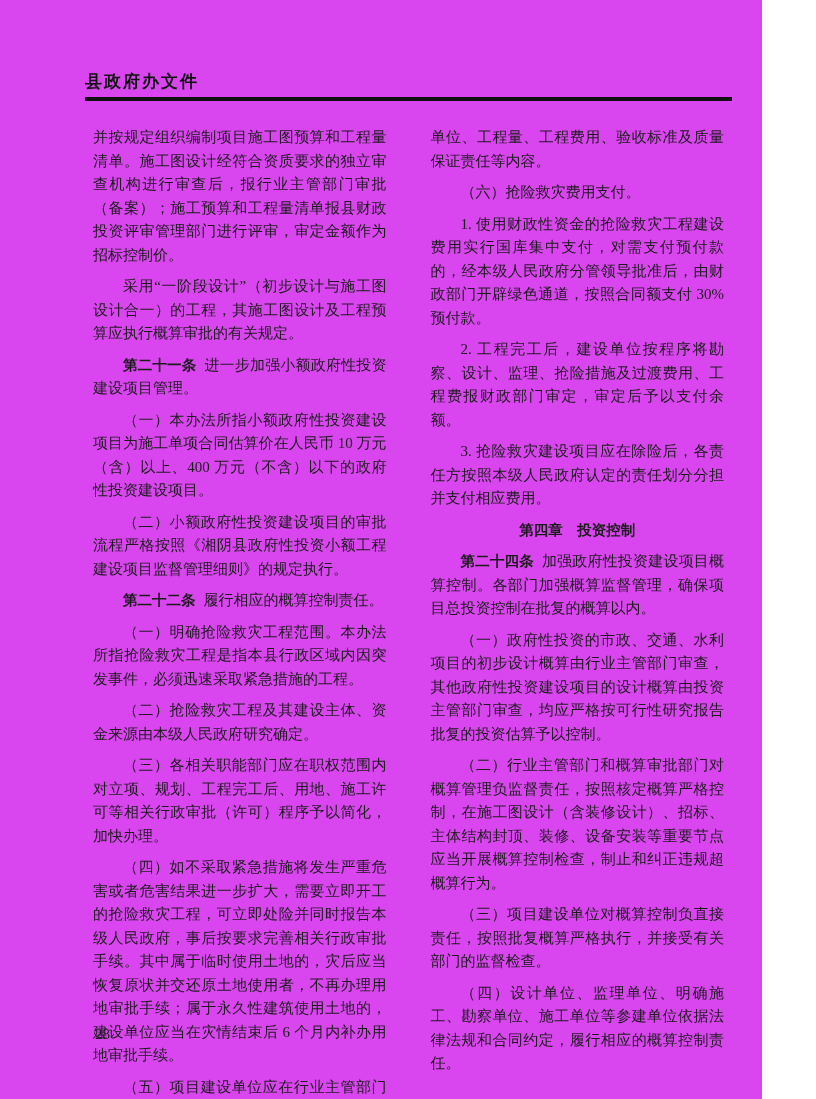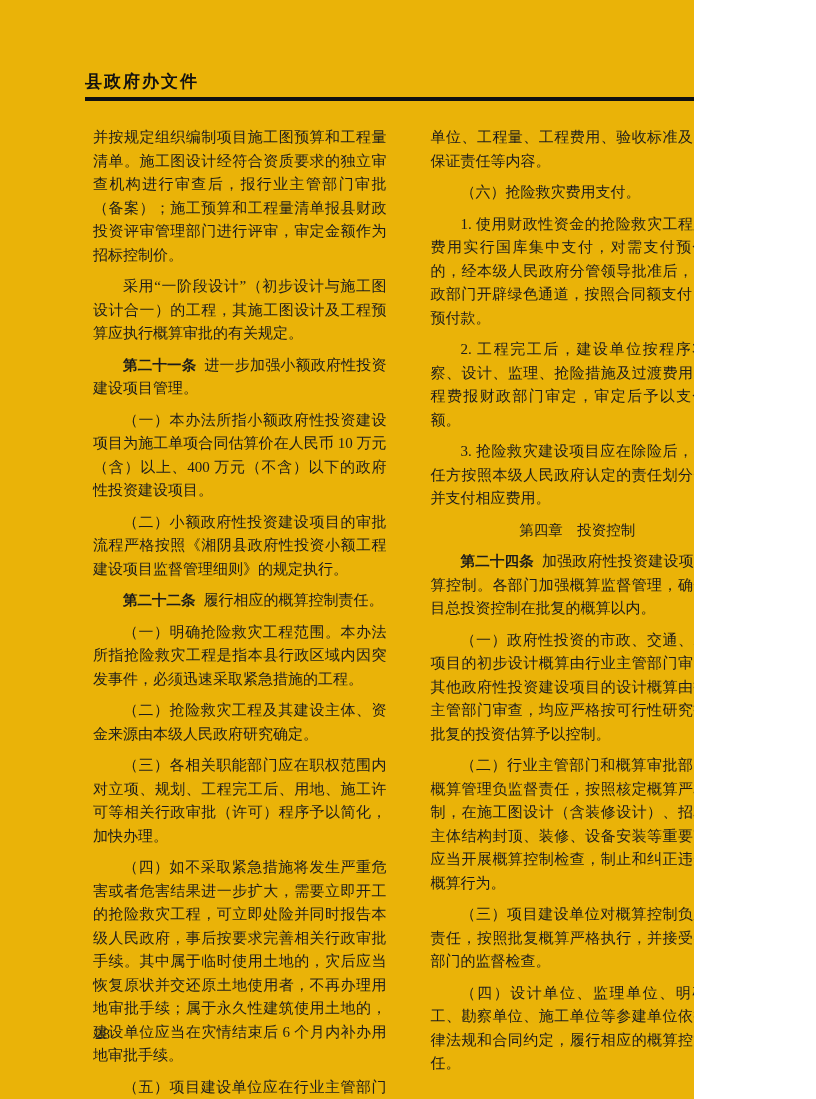--- a/index.html
+++ b/index.html
@@ -2,27 +2,26 @@
 <html><head>
 <meta charset="utf-8">
 <style>
   html, body {
     margin: 0;
     padding: 0;
     background: #ffffff;
   }
   .page {
     position: relative;
-    width: 672px;
+    width: 762px;
     height: 1099px;
-    background: #eab308;
+    background: #d946ef;
     overflow: hidden;
     font-family: "Liberation Serif", "DejaVu Serif", serif;
     color: #1c1c1c;
-    padding-left: 22px;
   }
   .doc-header-title {
     position: absolute;
     left: 85px;
     top: 70px;
     font-family: "Liberation Sans", "DejaVu Sans", sans-serif;
     font-size: 17px;
     font-weight: bold;
     letter-spacing: 2px;
     color: #111;
@@ -58,21 +57,21 @@
   .lead {
     font-weight: bold;
     margin-right: 0.55em;
     font-family: Liberation Serif, serif;
     font-size: 14.5px;
   }
   .chapter-heading {
     margin: 0;
     text-align: center;
     text-indent: 0;
-    font-weight: normal;
+    font-weight: bold;
     font-family: "Liberation Sans", "DejaVu Sans", sans-serif;
     font-size: 14.5px;
     line-height: 23.5px;
   }
   .page-number {
     position: absolute;
     left: 95px;
     top: 1026px;
     font-size: 15px;
     color: #1c1c1c;

